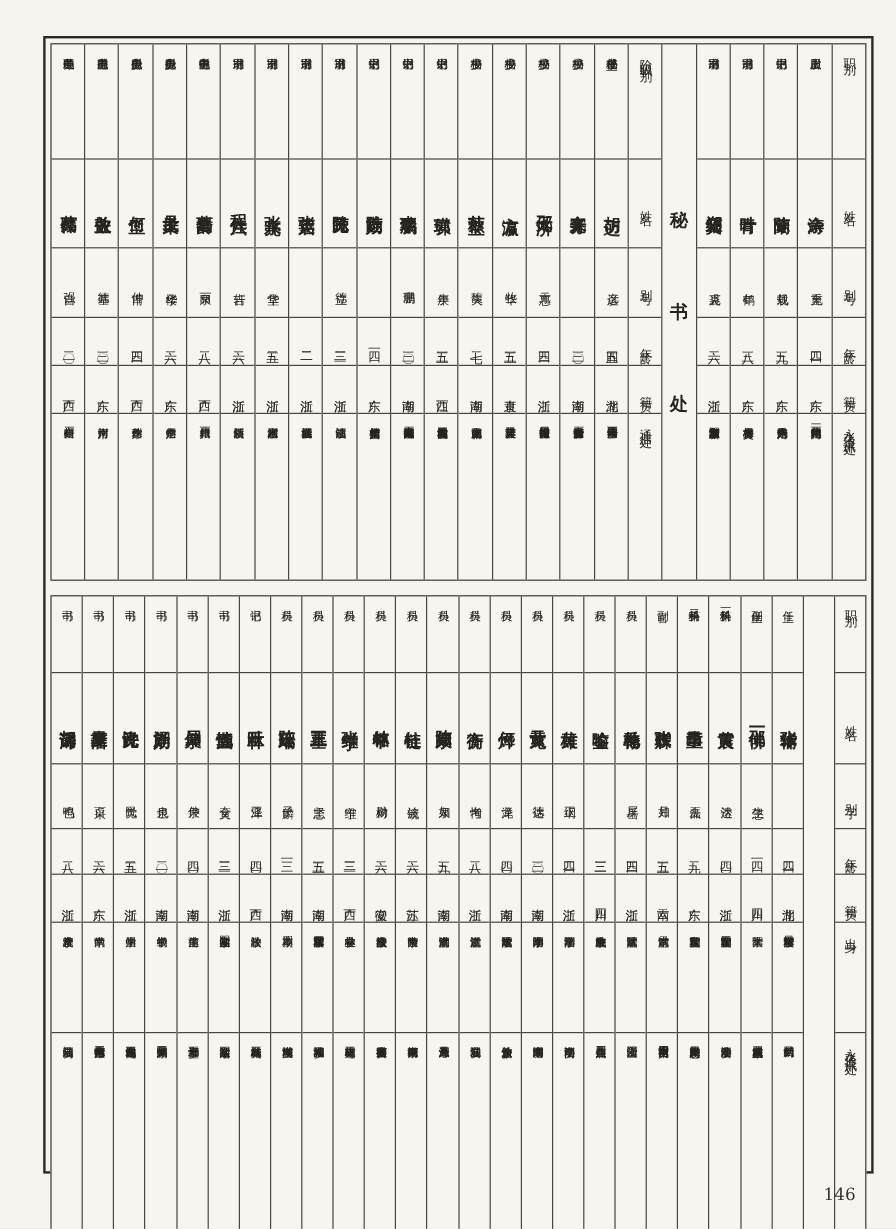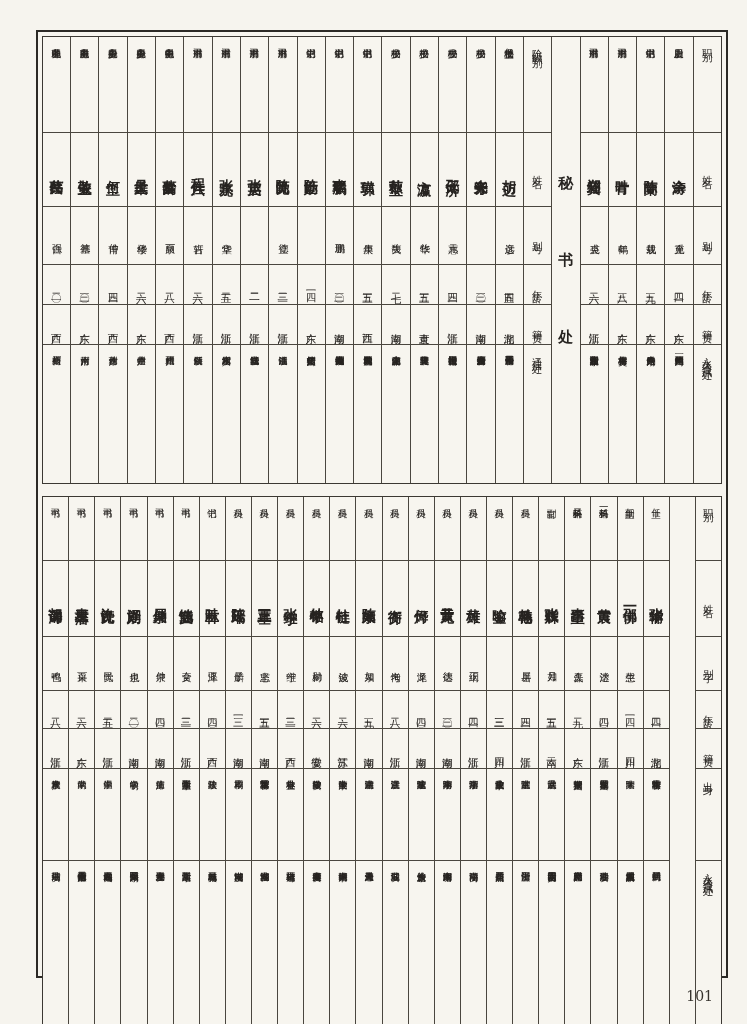--- a/index.html
+++ b/index.html
@@ -1099,14 +1099,14 @@
           </div>
           <div class="cell cell-school" style="height: 92px;">
             <span class="vt">直隶水产学校</span>
           </div>
           <div class="cell cell-address cell-fill">
             <span class="vt">浙江瑞安马屿</span>
           </div>
         </div>
       </div>
   </div>
-  <div class="page-num">101</div>
+  <div class="page-num">146</div>
 </div>
 
 </body></html>

